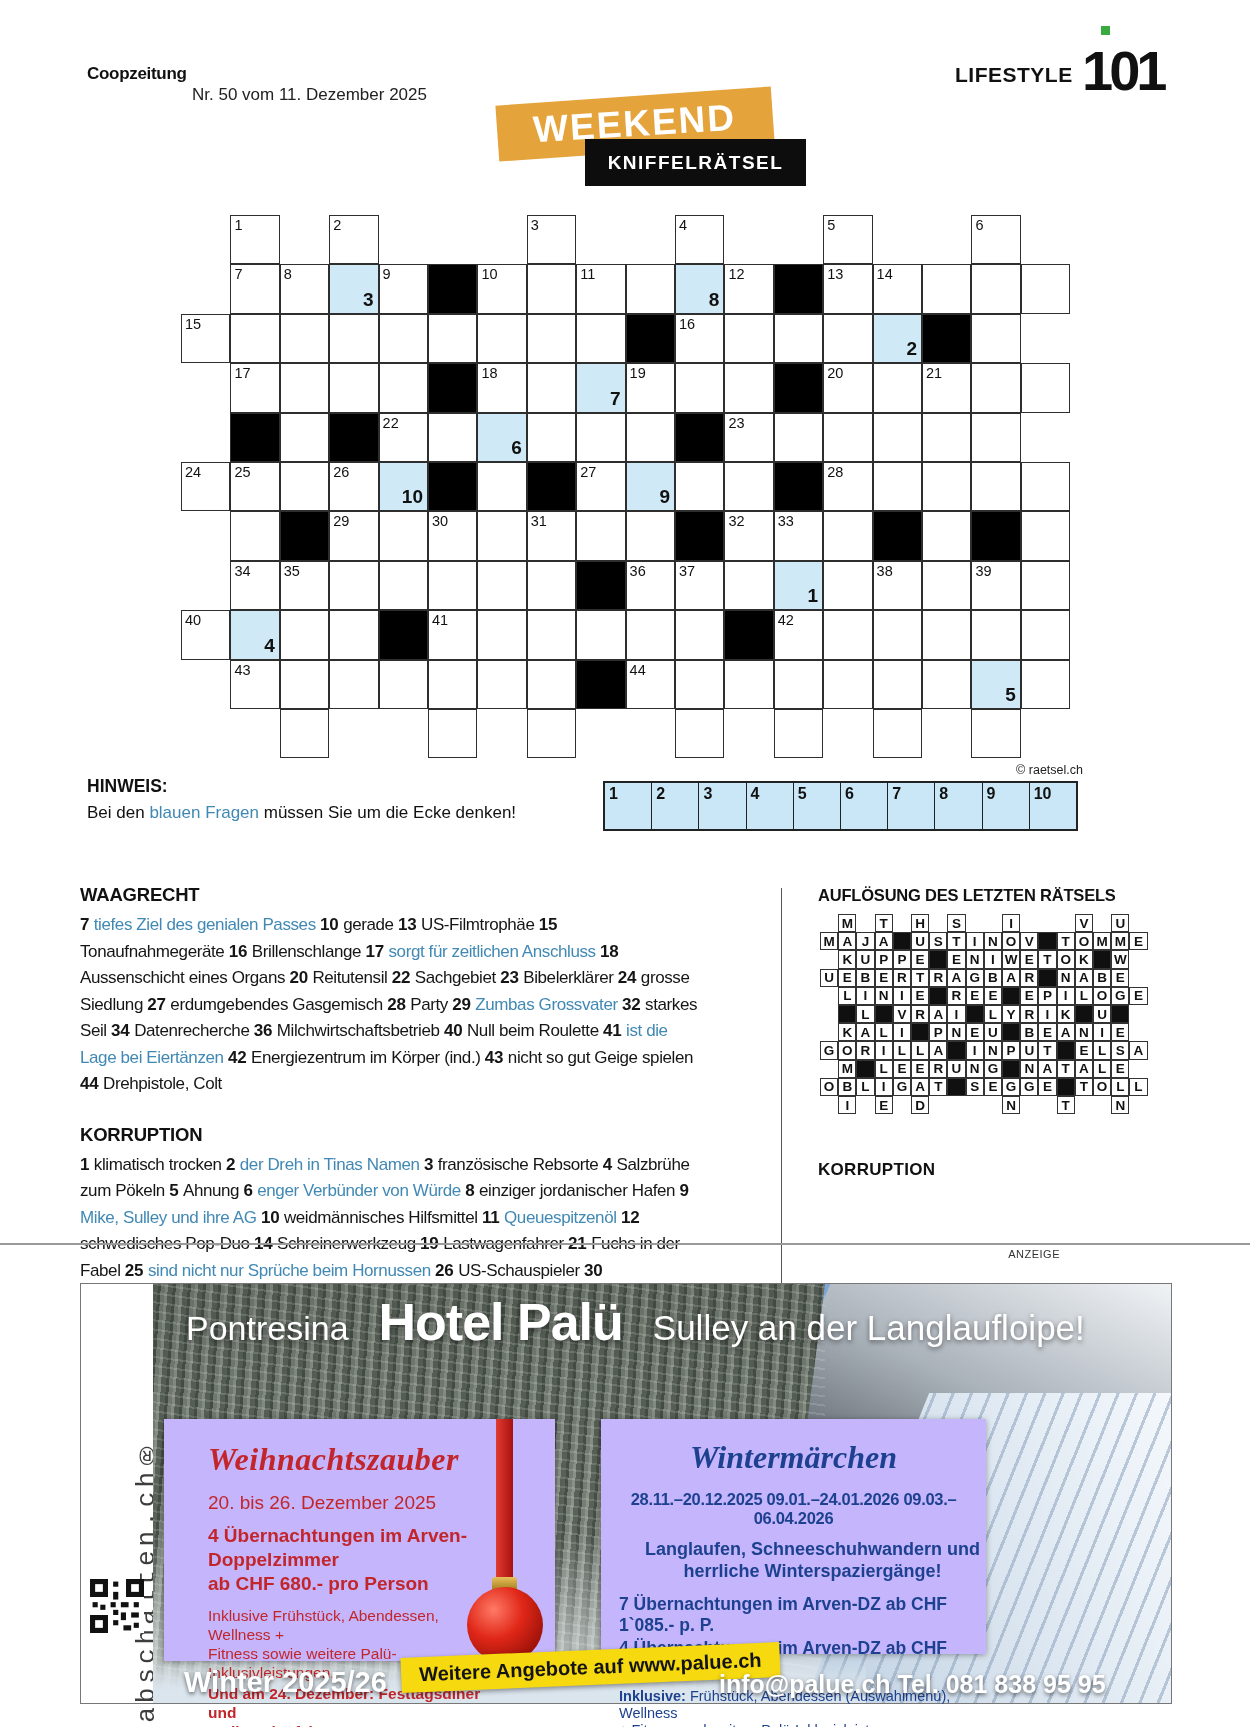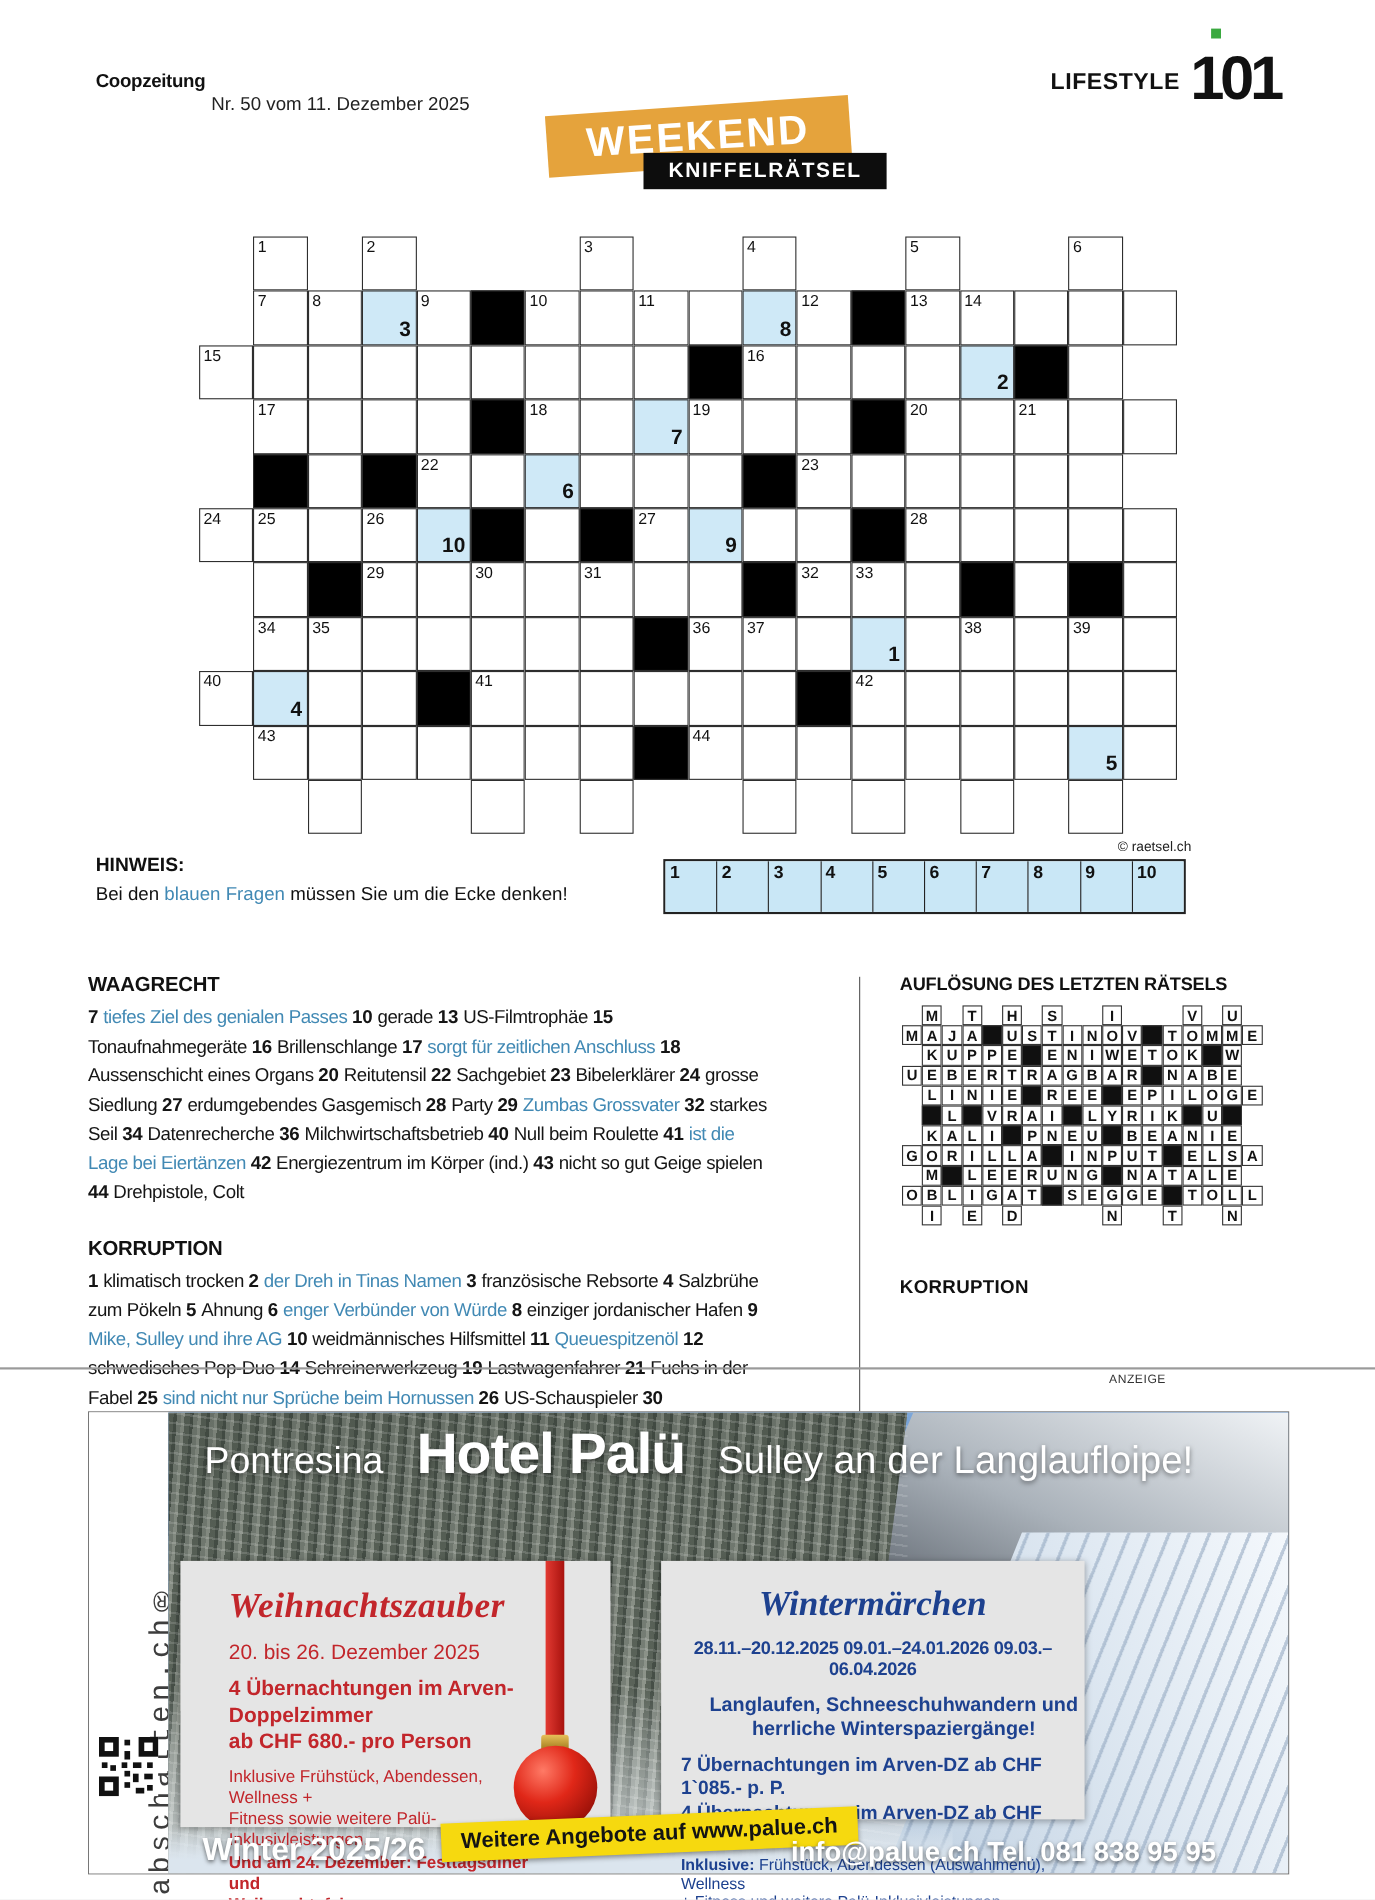--- a/index.html
+++ b/index.html
@@ -8,21 +8,21 @@
   
   .masthead{position:absolute;left:87px;top:64px;font-size:17px;font-weight:bold;letter-spacing:-0.3px;}
   .issue{position:absolute;left:192px;top:65px;font-size:17px;color:#222;margin-top:20px;}
   .section{position:absolute;left:955px;top:63px;font-size:21px;font-weight:bold;letter-spacing:0.5px;}
   .pagenum{position:absolute;left:1082px;top:38px;font-size:56px;font-weight:bold;letter-spacing:-4px;}
   .printmark{position:absolute;left:1101px;top:26px;width:9px;height:9px;background:#3aa93f;}
   
   .weekend{position:absolute;left:497px;top:96px;width:276px;height:56px;background:#e5a33c;
            transform:rotate(-4deg);display:flex;align-items:center;justify-content:center;}
   .weekend span{color:#fff;font-size:37px;font-weight:bold;letter-spacing:2px;transform:rotate(0.5deg);}
-  .kniffel{position:absolute;left:585px;top:139px;width:221px;height:33px;background:#0d0d0d;
+  .kniffel{position:absolute;left:585px;top:139px;width:221px;height:47px;background:#0d0d0d;
            display:flex;align-items:center;justify-content:center;}
   .kniffel span{color:#fff;font-size:19px;font-weight:bold;letter-spacing:1.5px;}
   
   #xw{position:absolute;left:181px;top:215px;width:889px;height:544px;}
   .xc{position:absolute;width:49.4px;height:49.4px;box-sizing:border-box;border:1.4px solid #2e2e2e;background:#fff;}
   .xc.b{background:#000;}
   .xc.u{background:#cfe9f7;}
   .xc .num{position:absolute;left:3px;top:1px;font-size:14.5px;font-weight:500;color:#111;}
   .xc .sol{position:absolute;right:4px;bottom:2px;font-size:19px;font-weight:bold;color:#111;}
   .copyright{position:absolute;left:883px;top:763px;width:200px;text-align:right;font-size:12.5px;color:#222;}
@@ -76,21 +76,21 @@
            repeating-linear-gradient(112deg,rgba(140,162,188,.55) 0 3px,rgba(255,255,255,0) 3px 17px),
            linear-gradient(250deg,#f4f8fc 0%,#dde7f1 45%,#bfd0e1 100%);
          clip-path:polygon(34% 0,100% 0,100% 100%,0 100%);}
   .snowfoot{position:absolute;left:0;bottom:0;width:70%;height:10%;
          background:linear-gradient(180deg,rgba(228,236,243,0),#dbe5ee 70%);}
   #adheadline{position:absolute;left:105px;top:8px;display:flex;align-items:baseline;gap:30px;
               color:#fff;text-shadow:0 2px 5px rgba(0,0,0,.5);white-space:nowrap;}
   .hl-loc{font-size:34px;font-weight:500;}
   .hl-hotel{font-size:52px;font-weight:bold;letter-spacing:-1px;}
   .hl-tag{font-size:35px;font-weight:500;}
-  .offerbox{position:absolute;background:#e5e5e5;box-shadow:0 1px 6px rgba(0,0,0,.35);}
+  .offerbox{position:absolute;background:#c4b5fd;box-shadow:0 1px 6px rgba(0,0,0,.35);}
   #box-left{left:83px;top:135px;width:391px;height:242px;color:#c2262b;}
   #box-left .ob-title{margin:22px 0 0 44px;font-family:"Liberation Serif",serif;font-style:italic;
                       font-weight:bold;font-size:32px;letter-spacing:0.5px;}
   #box-left .ob-dates{margin:14px 0 0 44px;font-size:19px;}
   #box-left .ob-main{margin:10px 0 0 44px;font-size:19px;font-weight:bold;line-height:24px;width:300px;}
   #box-left .ob-body{margin:10px 0 0 44px;font-size:15.5px;line-height:19px;width:280px;}
   #box-left .ob-bold{margin:2px 0 0 44px;font-size:15.5px;font-weight:bold;line-height:19px;width:280px;}
   .ribbon{position:absolute;left:332px;top:0;width:17px;height:162px;background:linear-gradient(90deg,#e23a32,#a8120e);}
   .cap{position:absolute;left:328px;top:158px;width:25px;height:15px;background:linear-gradient(#e8c05a,#9a7417);border-radius:3px;}
   .bauble{position:absolute;left:303px;top:168px;width:76px;height:76px;border-radius:50%;

